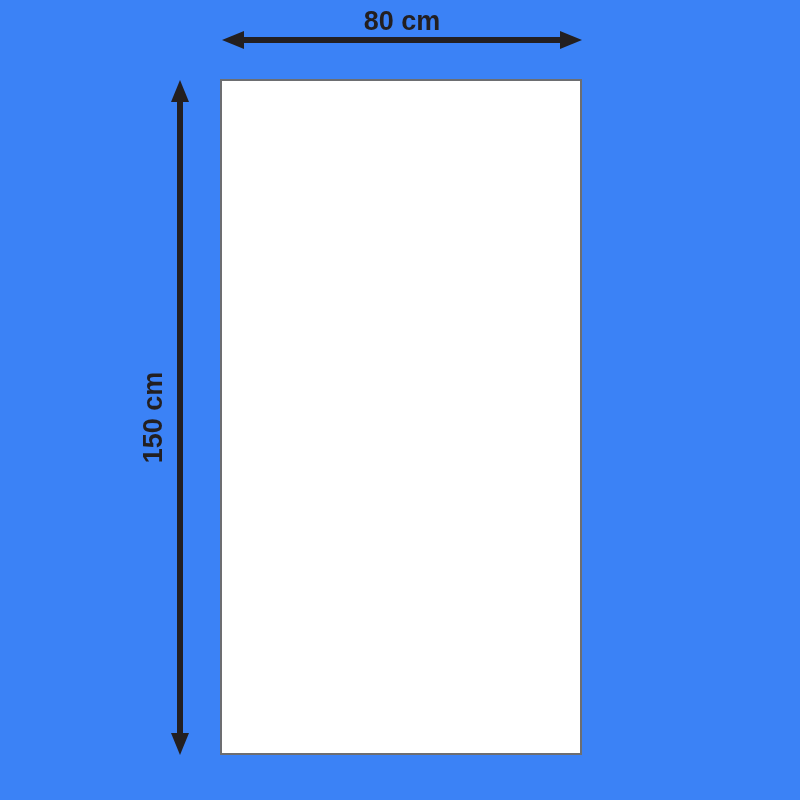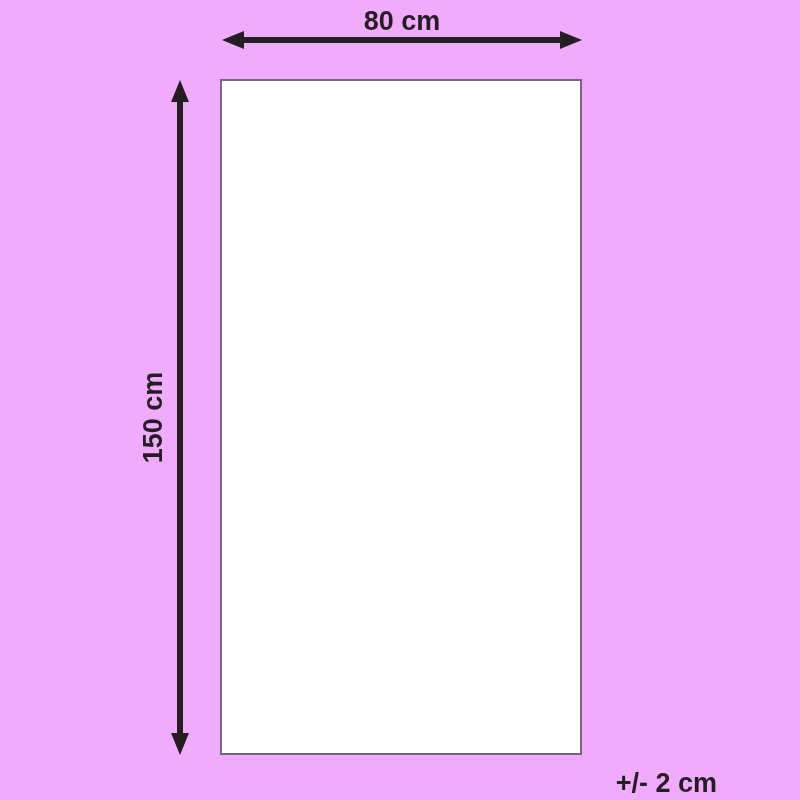--- a/index.html
+++ b/index.html
@@ -7,21 +7,21 @@
   body {
     background: #ffffff;
     font-family: "Liberation Sans", sans-serif;
     color: #231f20;
     overflow: hidden;
   }
   .canvas {
     position: relative;
     width: 800px;
     height: 800px;
-    background: #f0abfc;
+    background: #3b82f6;
   }
 
   
   .product-rect {
     position: absolute;
     left: 220px;
     top: 79px;
     width: 362px;
     height: 676px;
     border: 2px solid #6d6e71;
@@ -139,15 +139,14 @@
 
   <div class="height-label-wrap">
     <span class="dim-label">150 cm</span>
   </div>
   <div class="v-arrow-line"></div>
   <div class="v-arrow-head-top"></div>
   <div class="v-arrow-head-bottom"></div>
 
   <div class="product-rect"></div>
 
-  <span class="tolerance-label">+/- 2 cm</span>
 
 </div>
 
 </body></html>

